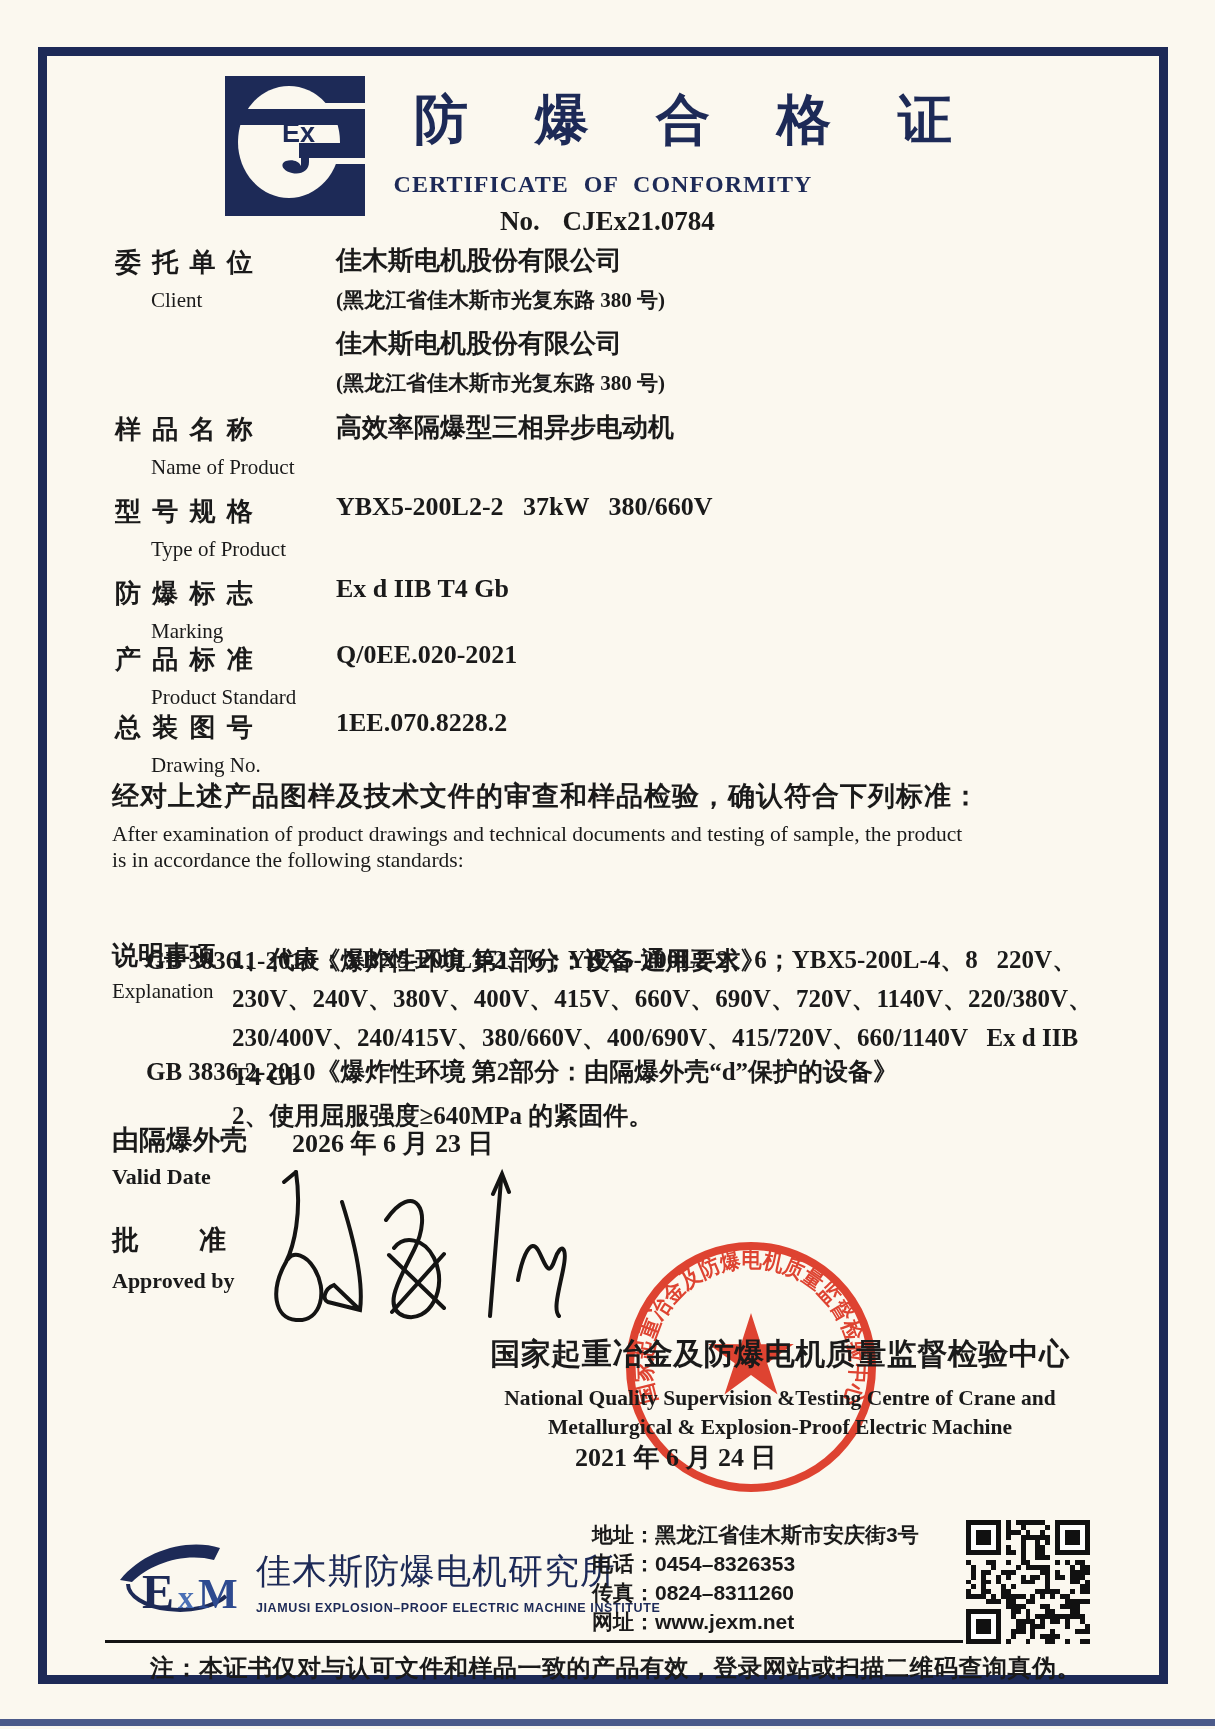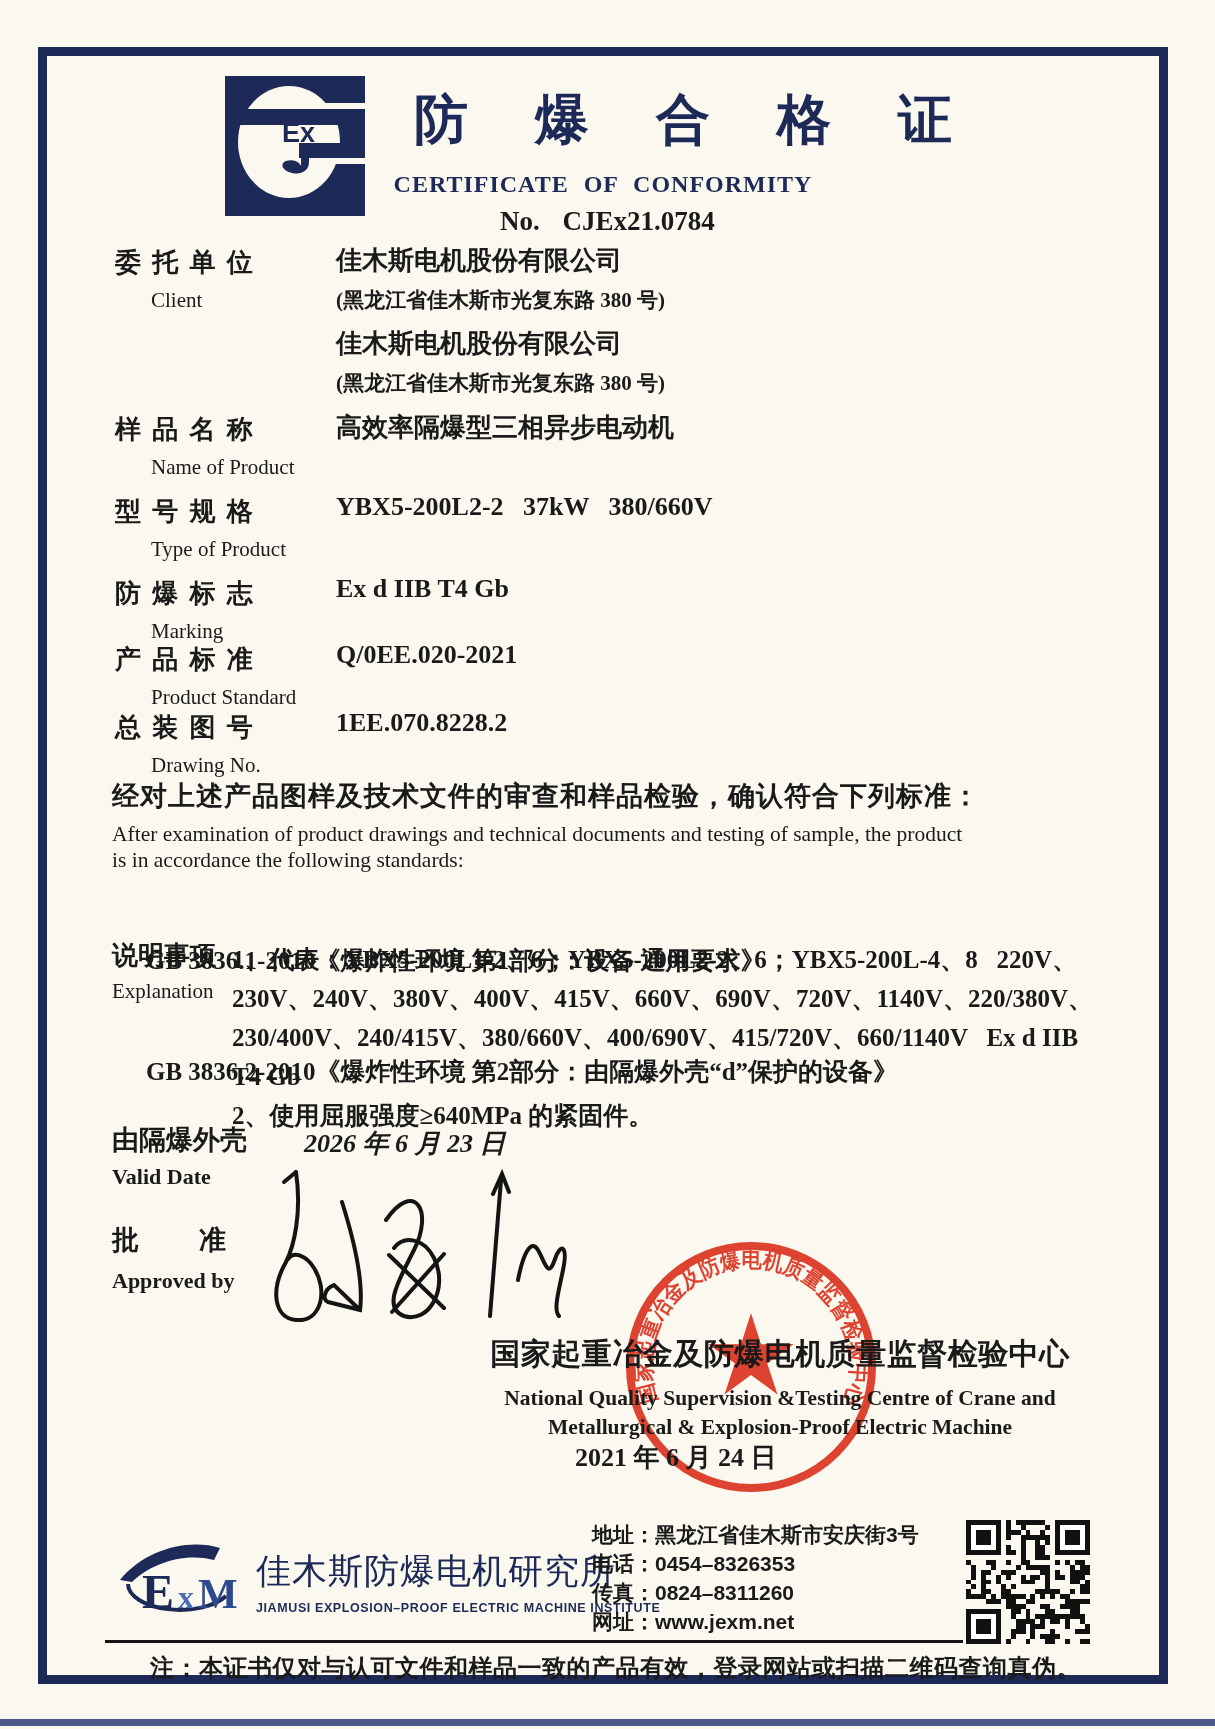--- a/index.html
+++ b/index.html
@@ -38,22 +38,22 @@
   .exp-label .zh{font-size:26px;font-weight:bold;}
   .exp-label .en{font-family:"Liberation Serif",serif;font-size:21px;margin-top:6px;}
   .exp-lines{position:absolute;left:232px;top:940px;width:880px;font-family:"Liberation Serif",serif;
              font-size:25px;font-weight:600;line-height:39px;}
   .exp-lines div{white-space:pre-wrap;}
 
   
   .valid-label{position:absolute;left:112px;top:1122px;}
   .valid-label .zh{font-size:27px;font-weight:bold;}
   .valid-label .en{font-size:22px;font-weight:bold;font-family:"Liberation Serif",serif;margin-top:6px;}
-  .valid-value{position:absolute;left:304px;top:1126px;font-family:"Liberation Serif",serif;
-               font-size:26px;font-weight:600;white-space:pre-wrap;font-style:italic;}
+  .valid-value{position:absolute;left:292px;top:1126px;font-family:"Liberation Serif",serif;
+               font-size:26px;font-weight:600;white-space:pre-wrap;}
   .appr-label{position:absolute;left:112px;top:1222px;}
   .appr-label .zh{font-size:27px;font-weight:bold;letter-spacing:2px;white-space:pre-wrap;}
   .appr-label .en{font-size:22px;font-weight:bold;font-family:"Liberation Serif",serif;margin-top:10px;}
   .signature{position:absolute;left:262px;top:1158px;mix-blend-mode:multiply;}
 
   
   .stamp{position:absolute;left:622px;top:1238px;mix-blend-mode:multiply;opacity:.92;}
   .issuer{position:absolute;left:420px;top:1334px;width:720px;text-align:center;}
   .issuer .name{font-size:30px;font-weight:bold;letter-spacing:.5px;white-space:nowrap;}
   .issuer .en{font-family:"Liberation Serif",serif;font-weight:bold;font-size:21.5px;line-height:29px;margin-top:9px;}

